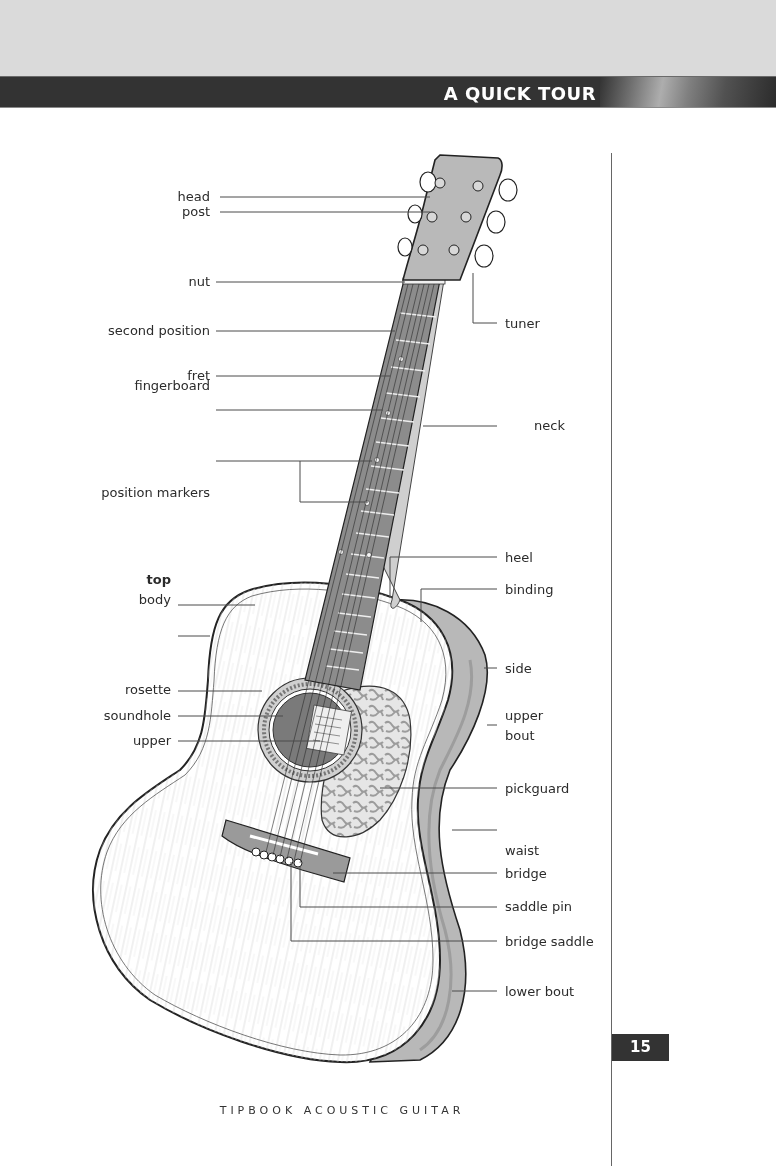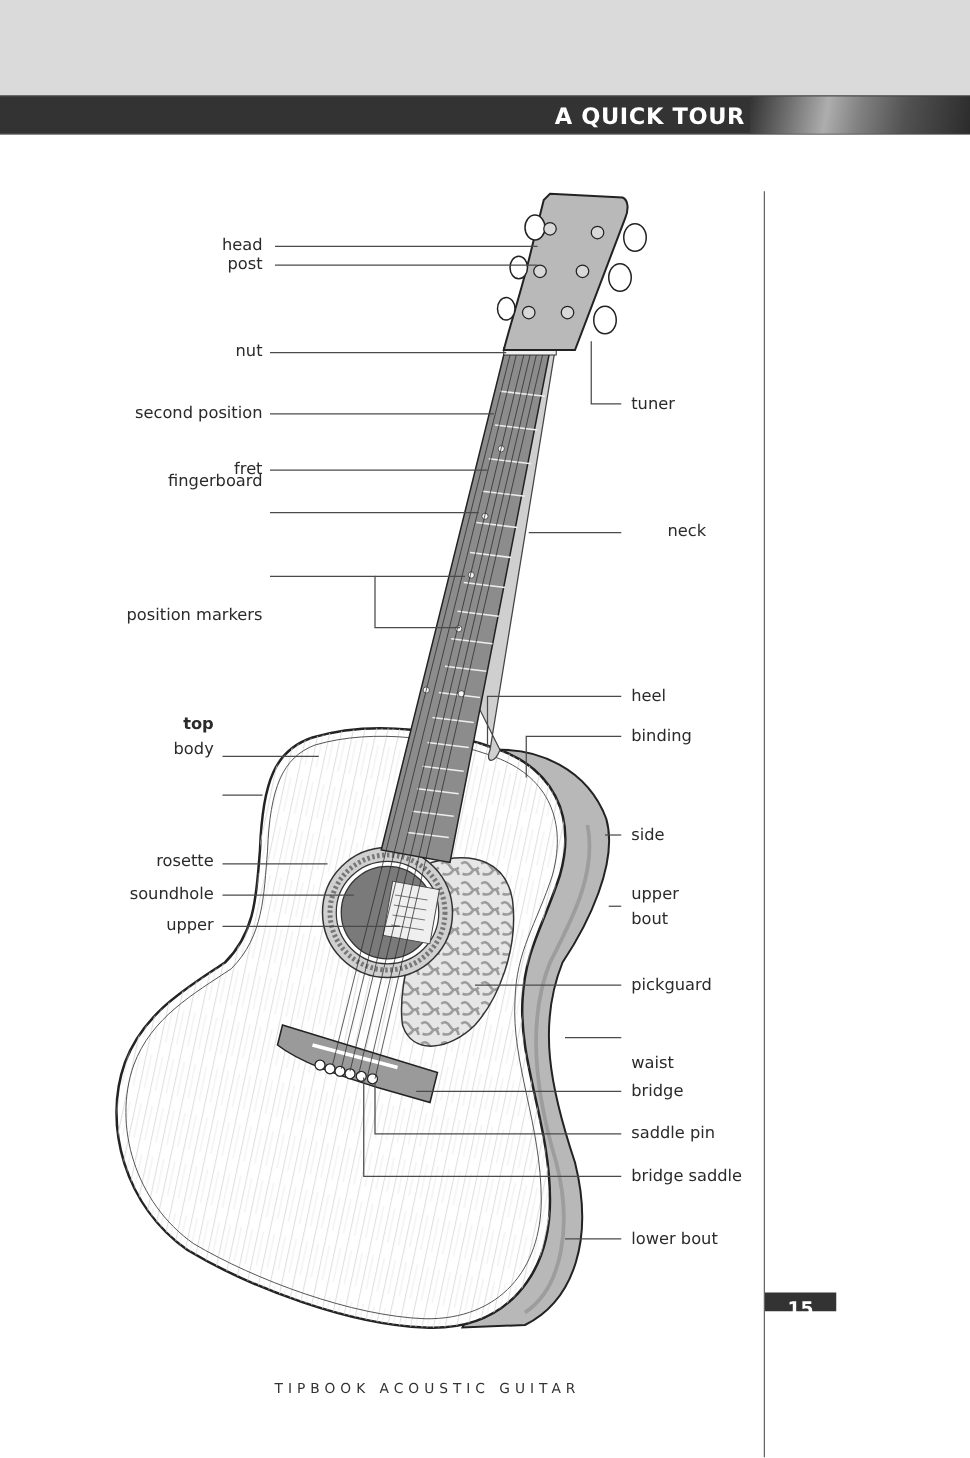--- a/index.html
+++ b/index.html
@@ -6,21 +6,21 @@
   body { width:776px; height:1166px; position:relative; background:#ffffff; overflow:hidden;
          font-family:"DejaVu Sans", sans-serif; color:#2b2b2b; }
   .top-band { position:absolute; left:0; top:0; width:776px; height:76px; background:#dadada; }
   .header-bar { position:absolute; left:0; top:76px; width:776px; height:32px; background:#333333;
                 border-top:1px solid #6a6a6a; border-bottom:1px solid #8a8a8a; box-sizing:border-box; overflow:hidden; }
   .header-photo { position:absolute; left:600px; top:0; width:176px; height:32px;
                   background:linear-gradient(100deg,#333 0%,#777 18%,#bbb 35%,#888 50%,#555 70%,#2a2a2a 100%); opacity:.9; }
   .header-title { position:absolute; right:180px; top:6px; font-family:"DejaVu Sans", sans-serif; font-weight:bold;
                   font-size:18px; color:#ffffff; letter-spacing:0.5px; }
   .margin-rule { position:absolute; left:611px; top:153px; width:1px; height:1013px; background:#666; }
-  .page-num { position:absolute; left:612px; top:1034px; width:57px; height:15px; background:#333;
+  .page-num { position:absolute; left:612px; top:1034px; width:57px; height:27px; background:#333;
               color:#fff; font-weight:bold; font-size:15px; text-align:center; line-height:27px; }
   .footer { position:absolute; left:0; width:684px; top:1104px; text-align:center; font-size:11px; letter-spacing:4px; color:#333; }
   svg.diagram { position:absolute; left:0; top:0; }
   .lbl { position:absolute; font-size:13px; color:#2b2b2b; white-space:nowrap; line-height:16px; }
   .lbl.r { text-align:right; }
 </style>
 </head>
 <body>
 
 <div class="top-band"></div>

